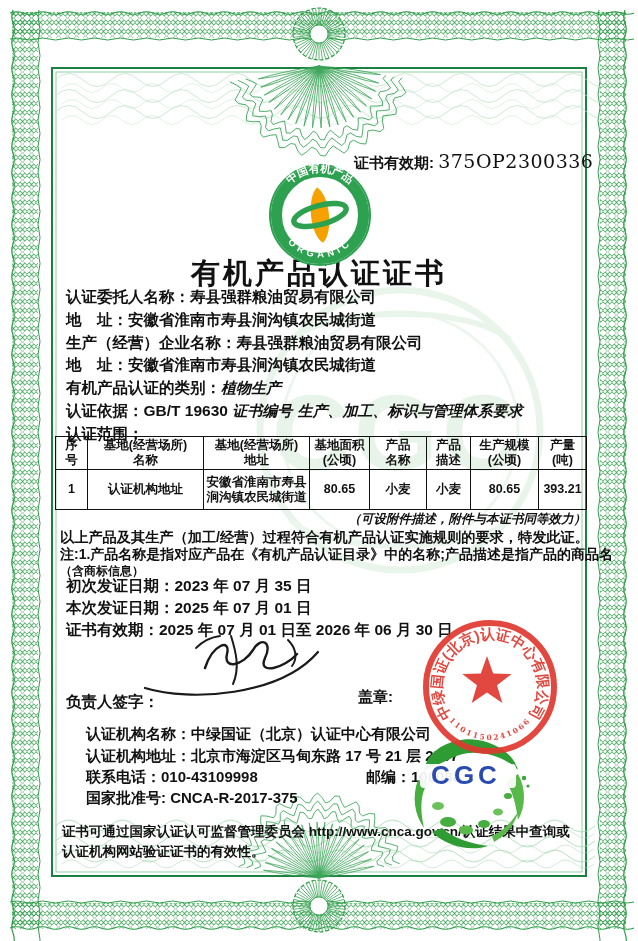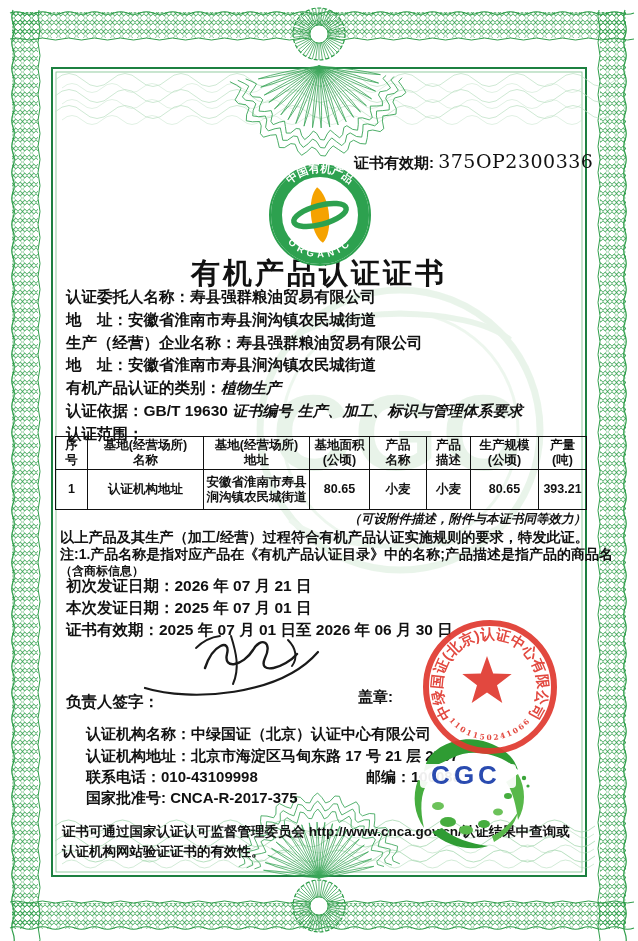--- a/index.html
+++ b/index.html
@@ -220,21 +220,21 @@
       <td>393.21</td>
     </tr>
   </tbody>
     </table>
 
   <div class="txt attach">（可设附件描述，附件与本证书同等效力）</div>
   <div class="txt stmt">以上产品及其生产（加工/经营）过程符合有机产品认证实施规则的要求，特发此证。</div>
   <div class="txt note1">注:1.产品名称是指对应产品在《有机产品认证目录》中的名称;产品描述是指产品的商品名</div>
   <div class="txt note2">（含商标信息）</div>
 
-  <div class="txt d1 dline"><span>初次发证日期：</span><span>2026 年 07 月 21 日</span></div>
+  <div class="txt d1 dline"><span>初次发证日期：</span><span>2023 年 07 月 35 日</span></div>
   <div class="txt d2 dline"><span>本次发证日期：</span><span>2025 年 07 月 01 日</span></div>
   <div class="txt d3 dline"><span>证书有效期：</span><span>2025 年 07 月 01 日至 2026 年 06 月 30 日</span></div>
 
   <div class="txt signlab">负责人签字：</div>
   <div class="txt seallab">盖章:</div>
 
   <div class="txt o1 oline"><span>认证机构名称：</span><span>中绿国证（北京）认证中心有限公司</span></div>
   <div class="txt o2 oline"><span>认证机构地址：</span><span>北京市海淀区马甸东路 17 号 21 层 2507</span></div>
   <div class="txt o3 oline"><span>联系电话：</span><span>010-43109998</span><span class="post"><span>邮编：</span><span>100088</span></span></div>
   <div class="txt o4 oline"><span>国家批准号: </span><span>CNCA-R-2017-375</span></div>

